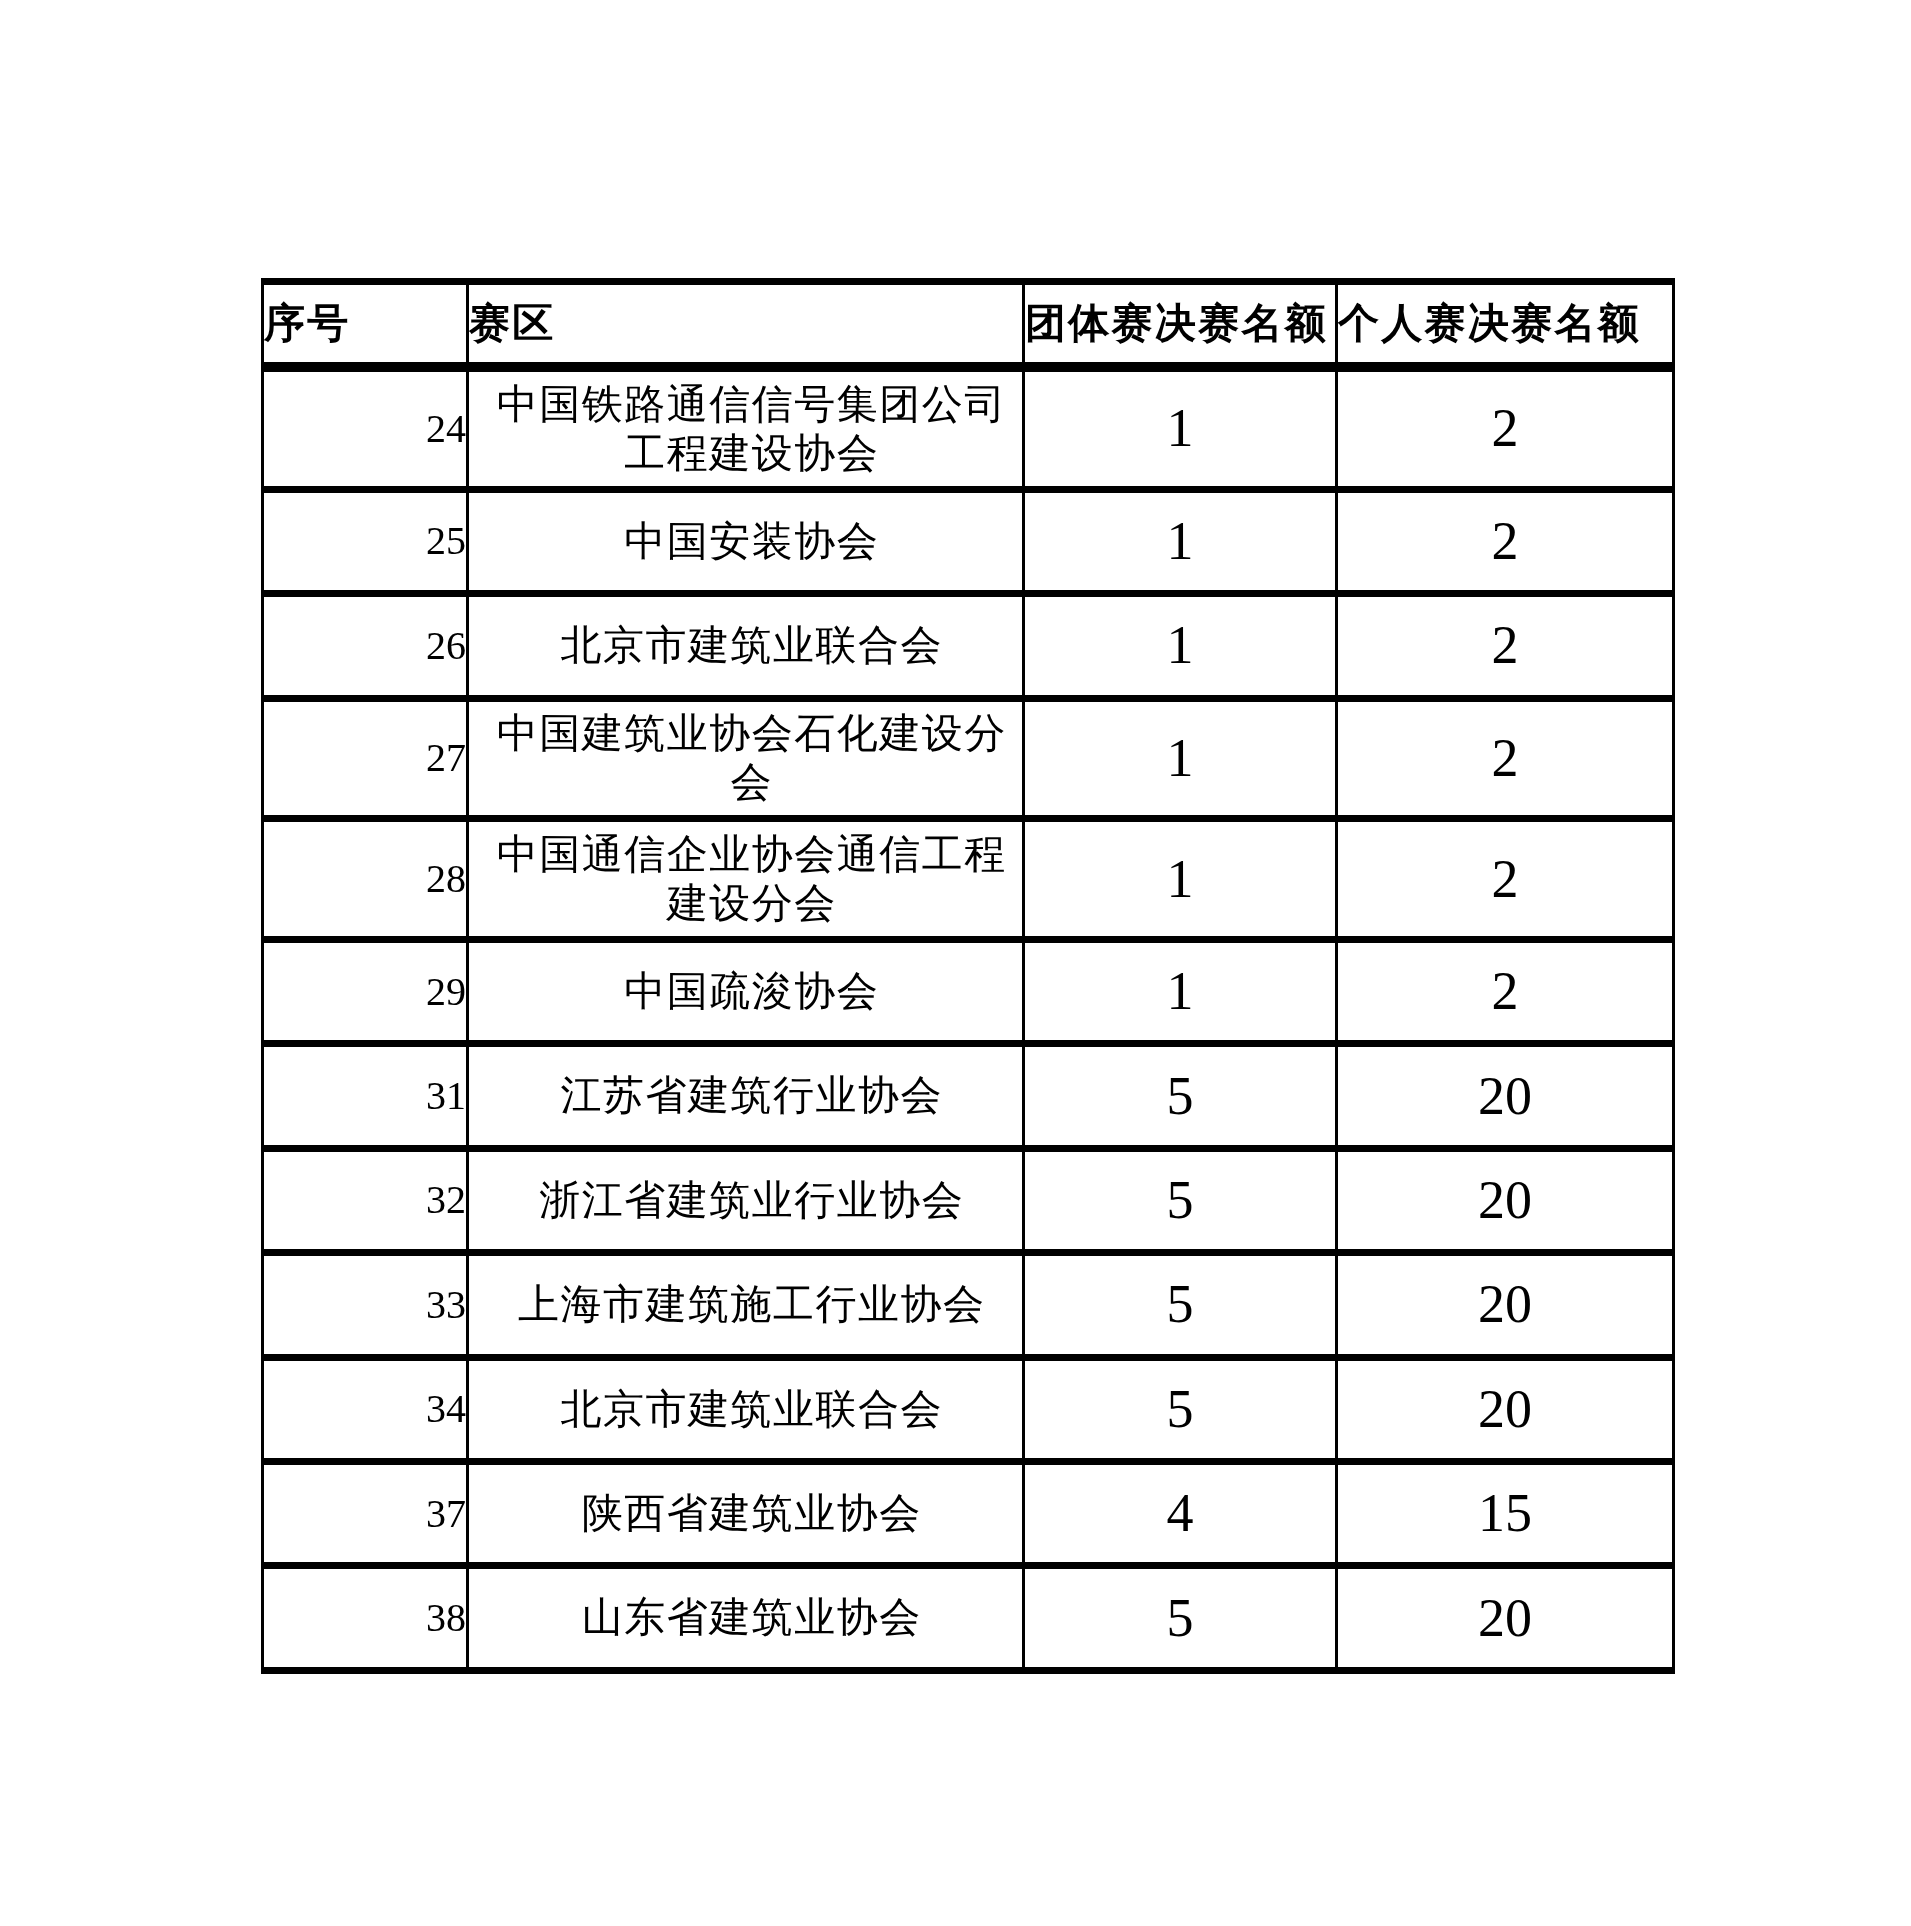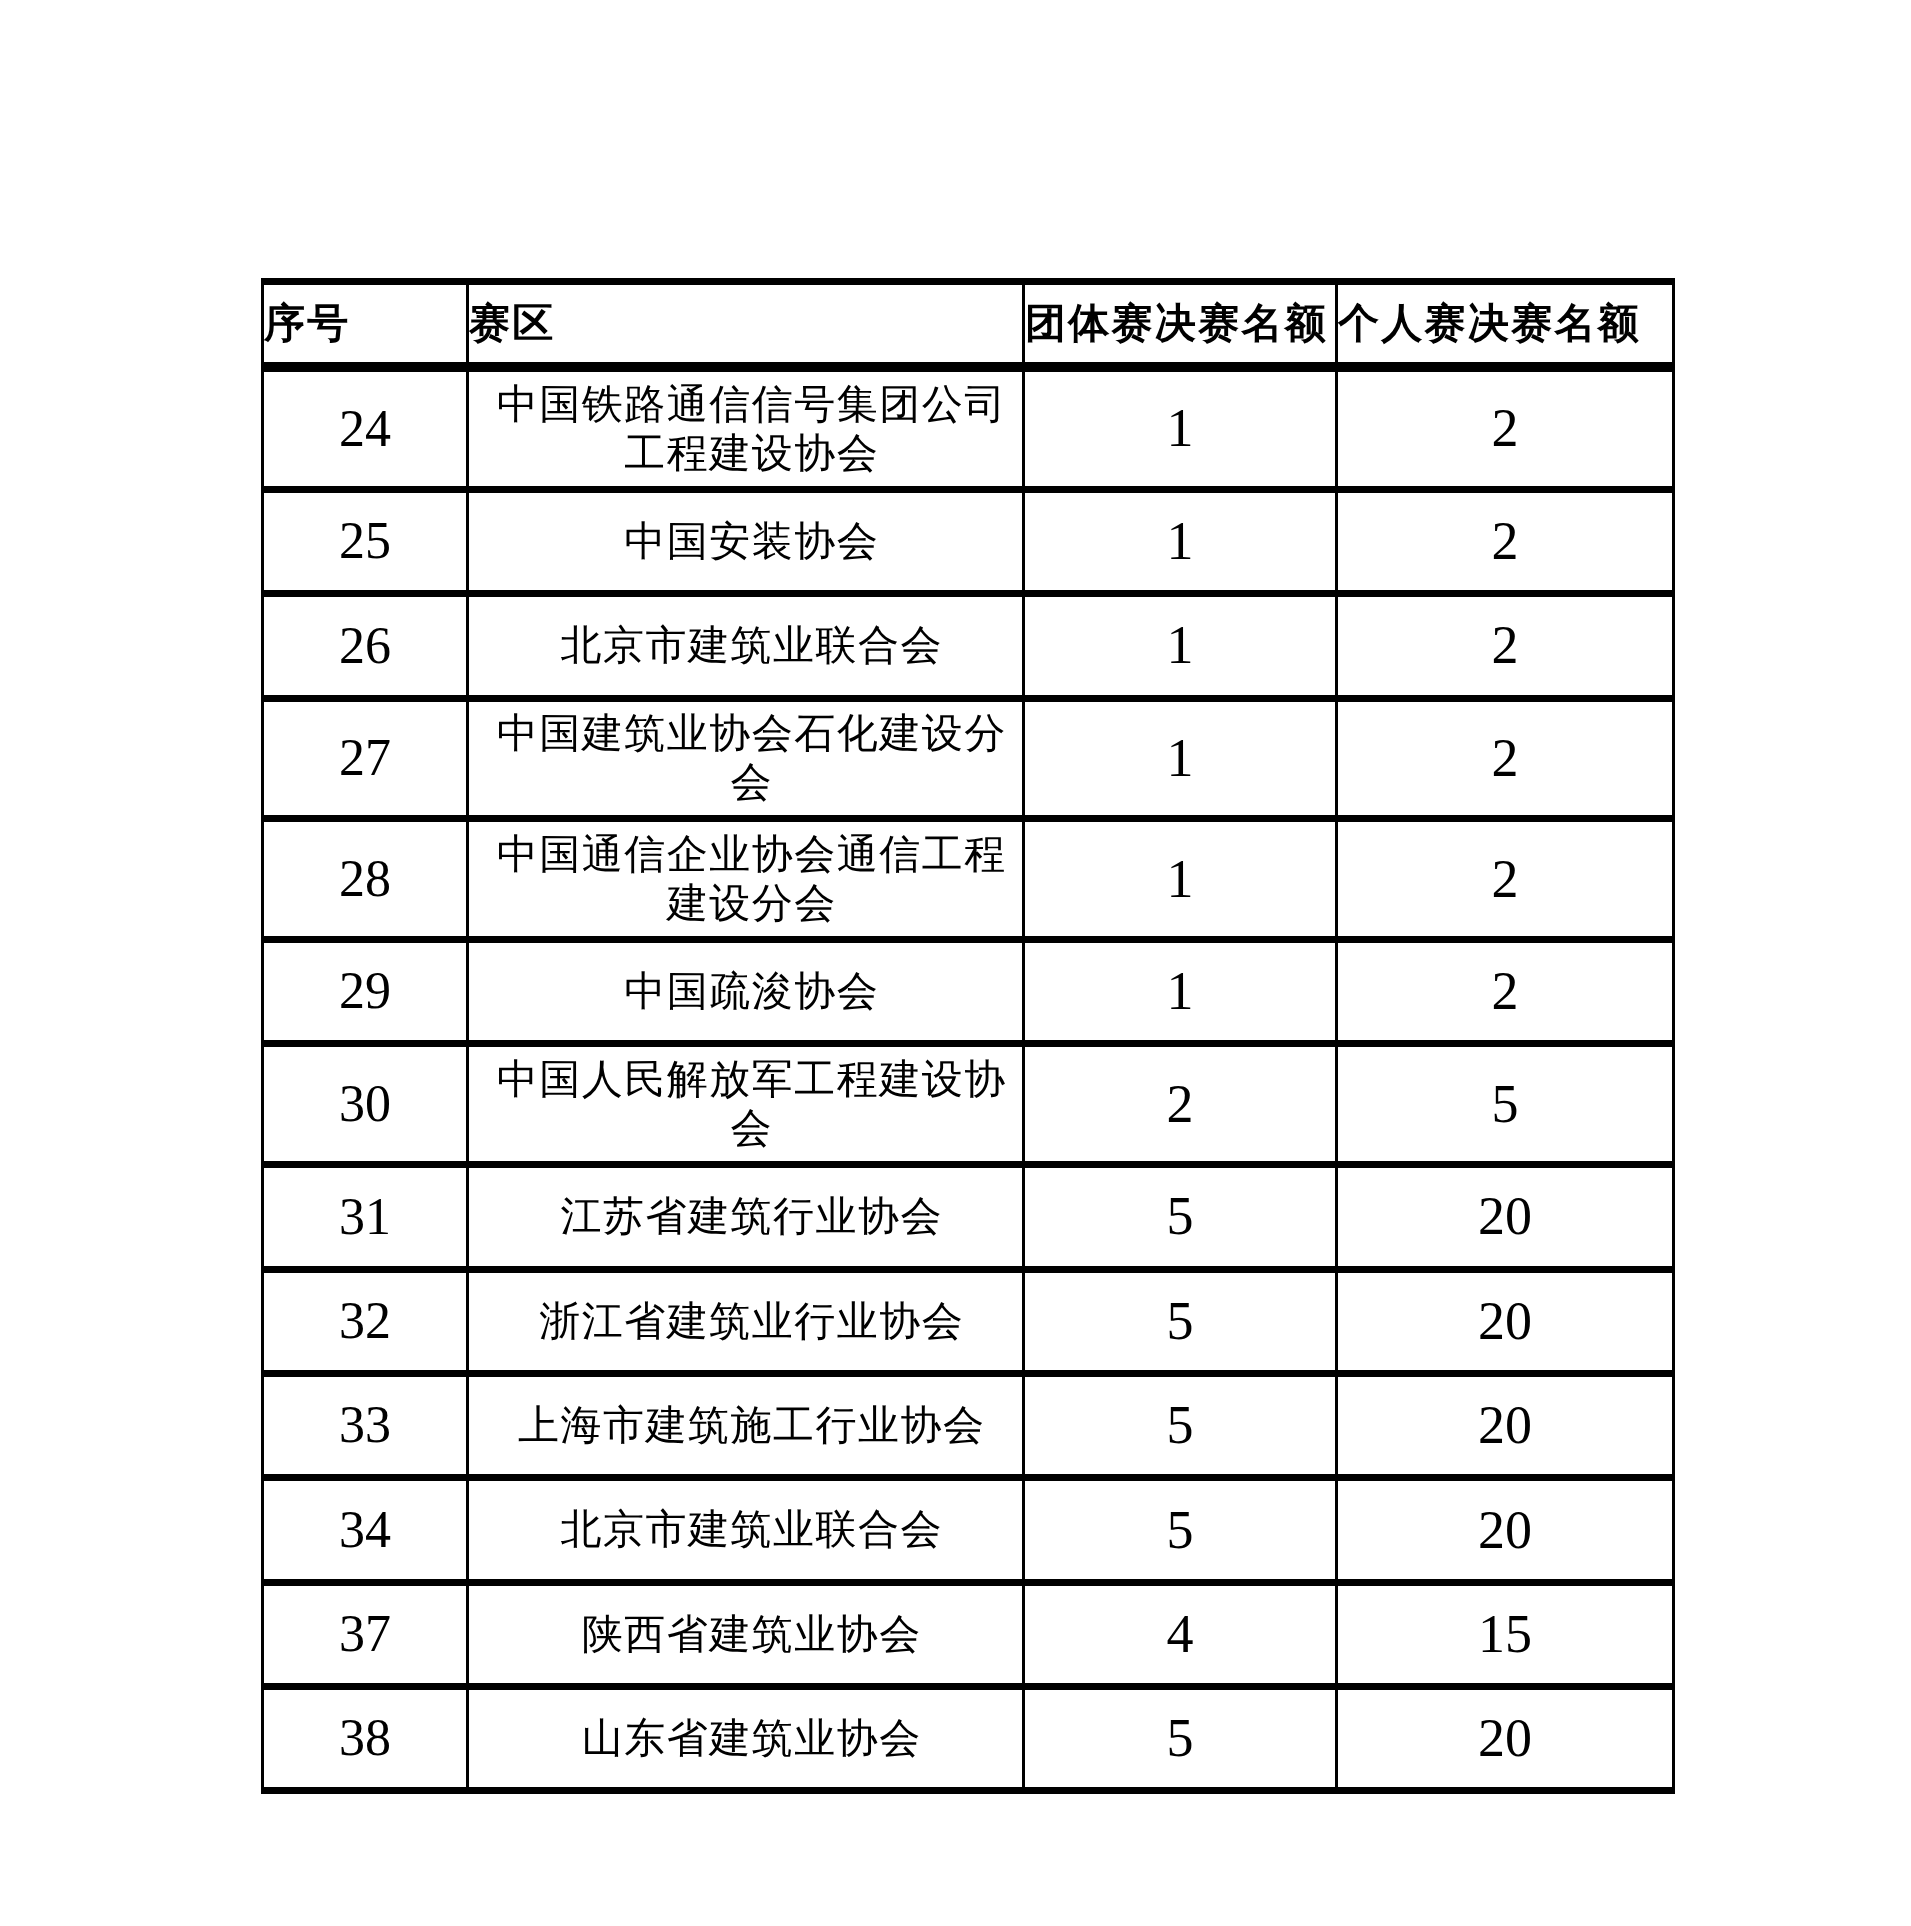--- a/index.html
+++ b/index.html
@@ -36,22 +36,22 @@
     padding: 0;
     letter-spacing: 2.3px;
   }
   .doc-table td {
     height: 82px;
     padding: 0;
     font-size: 41px;
     line-height: 1.2;
   }
   td.c-no {
-    text-align: center;
-    font-size: 52px;
+    text-align: right;
+    font-size: 40px;
     font-family: "Liberation Serif", serif;
   }
   td.c-zone {
     text-align: center;
     padding: 7.7px 11.6px 7.7px 24px;
     letter-spacing: 1.5px;
   }
   td.c-team, td.c-ind {
     text-align: center;
     font-size: 54px;
@@ -107,26 +107,20 @@
     <td class="c-team">1</td>
     <td class="c-ind">2</td>
   </tr>
       <tr>
     <td class="c-no">29</td>
     <td class="c-zone">中国疏浚协会</td>
     <td class="c-team">1</td>
     <td class="c-ind">2</td>
   </tr>
       <tr>
-    <td class="c-no">30</td>
-    <td class="c-zone">中国人民解放军工程建设协会</td>
-    <td class="c-team">2</td>
-    <td class="c-ind">5</td>
-  </tr>
-      <tr>
     <td class="c-no">31</td>
     <td class="c-zone">江苏省建筑行业协会</td>
     <td class="c-team">5</td>
     <td class="c-ind">20</td>
   </tr>
       <tr>
     <td class="c-no">32</td>
     <td class="c-zone">浙江省建筑业行业协会</td>
     <td class="c-team">5</td>
     <td class="c-ind">20</td>

